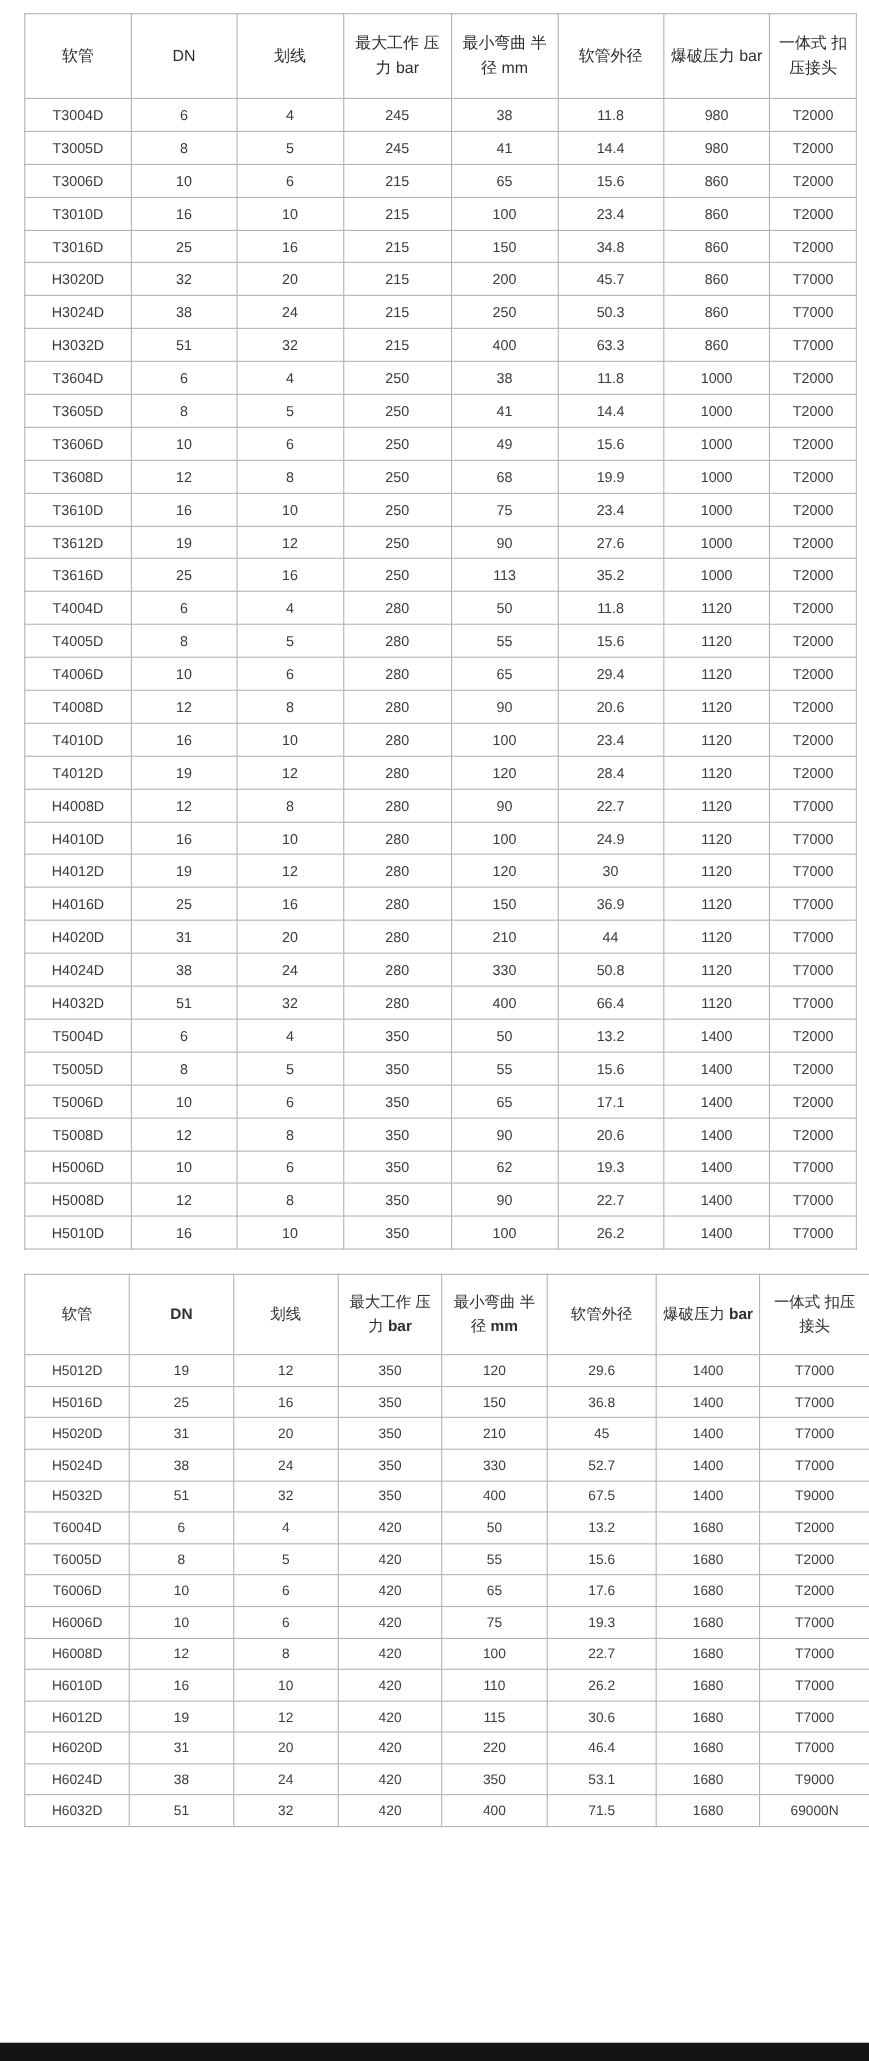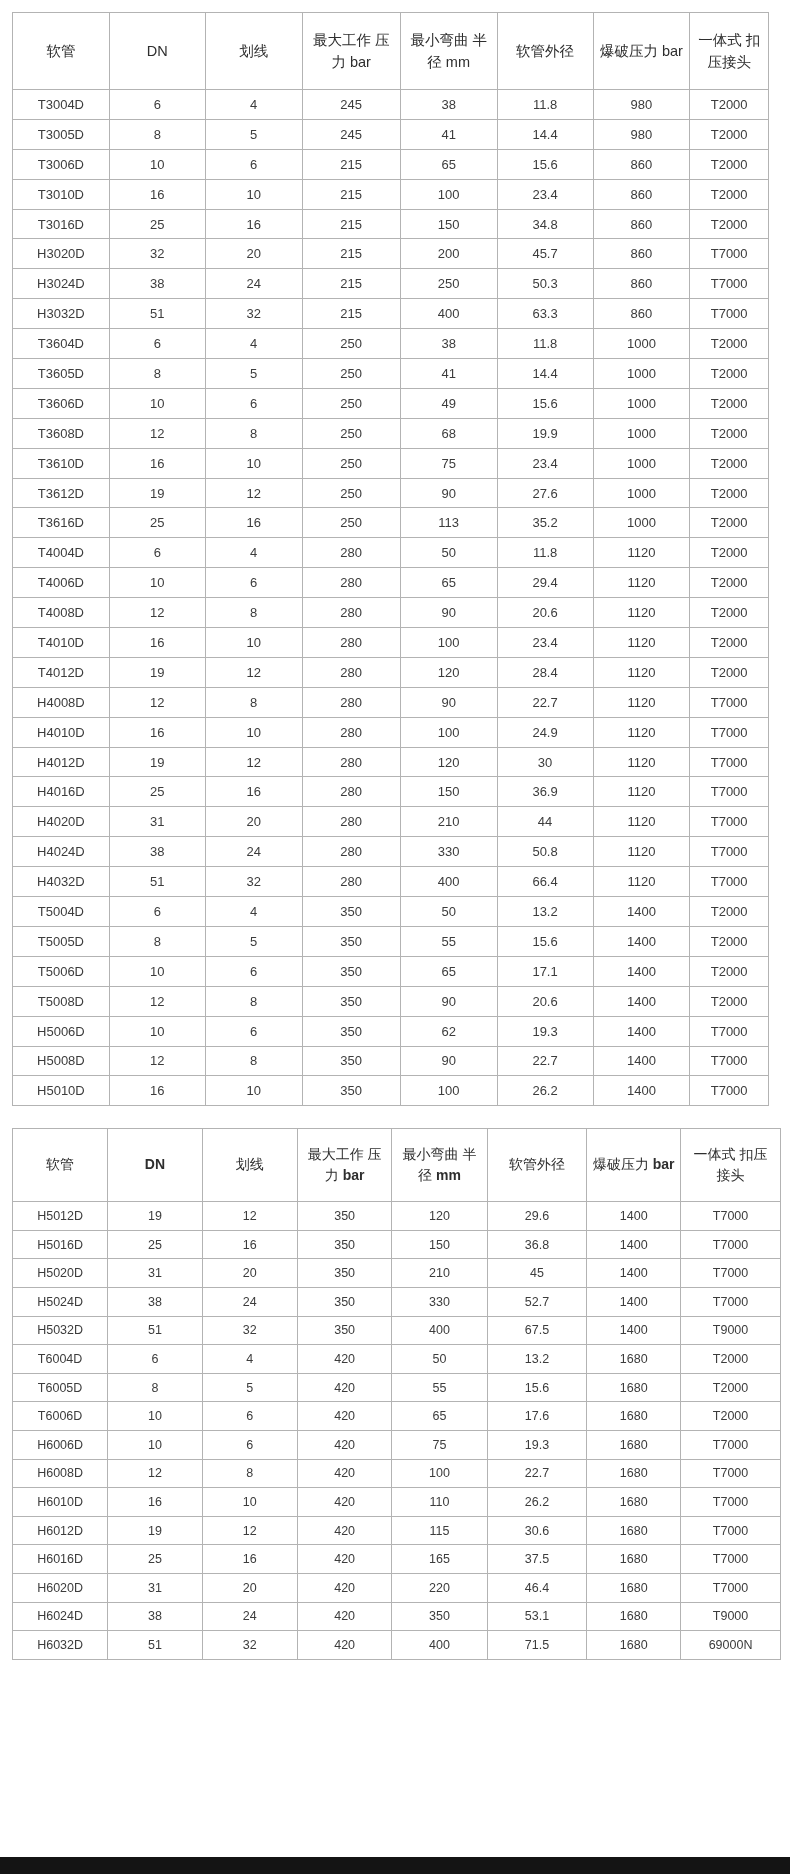--- a/index.html
+++ b/index.html
@@ -4,21 +4,21 @@
 <style>
   html,body{margin:0;padding:0;}
   body{
     width:790px;height:1874px;position:relative;background:#ffffff;
     font-family:"Liberation Sans","DejaVu Sans",sans-serif;
     color:#3c3c3c;
   }
   .page{position:relative;width:790px;height:1874px;overflow:hidden;}
   table.spec{
     border-collapse:collapse;table-layout:fixed;
-    margin-left:12px;background:#fff;
+    margin-left:22px;background:#fff;
   }
   table.spec th, table.spec td{
     border:1px solid #b3b3b3;
     text-align:center;vertical-align:middle;
     padding:0 4px;overflow:hidden;
   }
   table.spec th{font-weight:normal;font-size:14.5px;line-height:1.55;color:#2e2e2e;}
   table.spec td{font-size:13px;color:#3c3c3c;}
   
   #hose-table-1{width:757px;margin-top:12px;}
@@ -216,20 +216,30 @@
           <td>T4004D</td>
           <td>6</td>
           <td>4</td>
           <td>280</td>
           <td>50</td>
           <td>11.8</td>
           <td>1120</td>
           <td>T2000</td>
         </tr>
         <tr>
+          <td>T4005D</td>
+          <td>8</td>
+          <td>5</td>
+          <td>280</td>
+          <td>55</td>
+          <td>15.6</td>
+          <td>1120</td>
+          <td>T2000</td>
+        </tr>
+        <tr>
           <td>T4006D</td>
           <td>10</td>
           <td>6</td>
           <td>280</td>
           <td>65</td>
           <td>29.4</td>
           <td>1120</td>
           <td>T2000</td>
         </tr>
         <tr>
@@ -543,30 +553,20 @@
           <td>H6012D</td>
           <td>19</td>
           <td>12</td>
           <td>420</td>
           <td>115</td>
           <td>30.6</td>
           <td>1680</td>
           <td>T7000</td>
         </tr>
         <tr>
-          <td>H6016D</td>
-          <td>25</td>
-          <td>16</td>
-          <td>420</td>
-          <td>165</td>
-          <td>37.5</td>
-          <td>1680</td>
-          <td>T7000</td>
-        </tr>
-        <tr>
           <td>H6020D</td>
           <td>31</td>
           <td>20</td>
           <td>420</td>
           <td>220</td>
           <td>46.4</td>
           <td>1680</td>
           <td>T7000</td>
         </tr>
         <tr>

